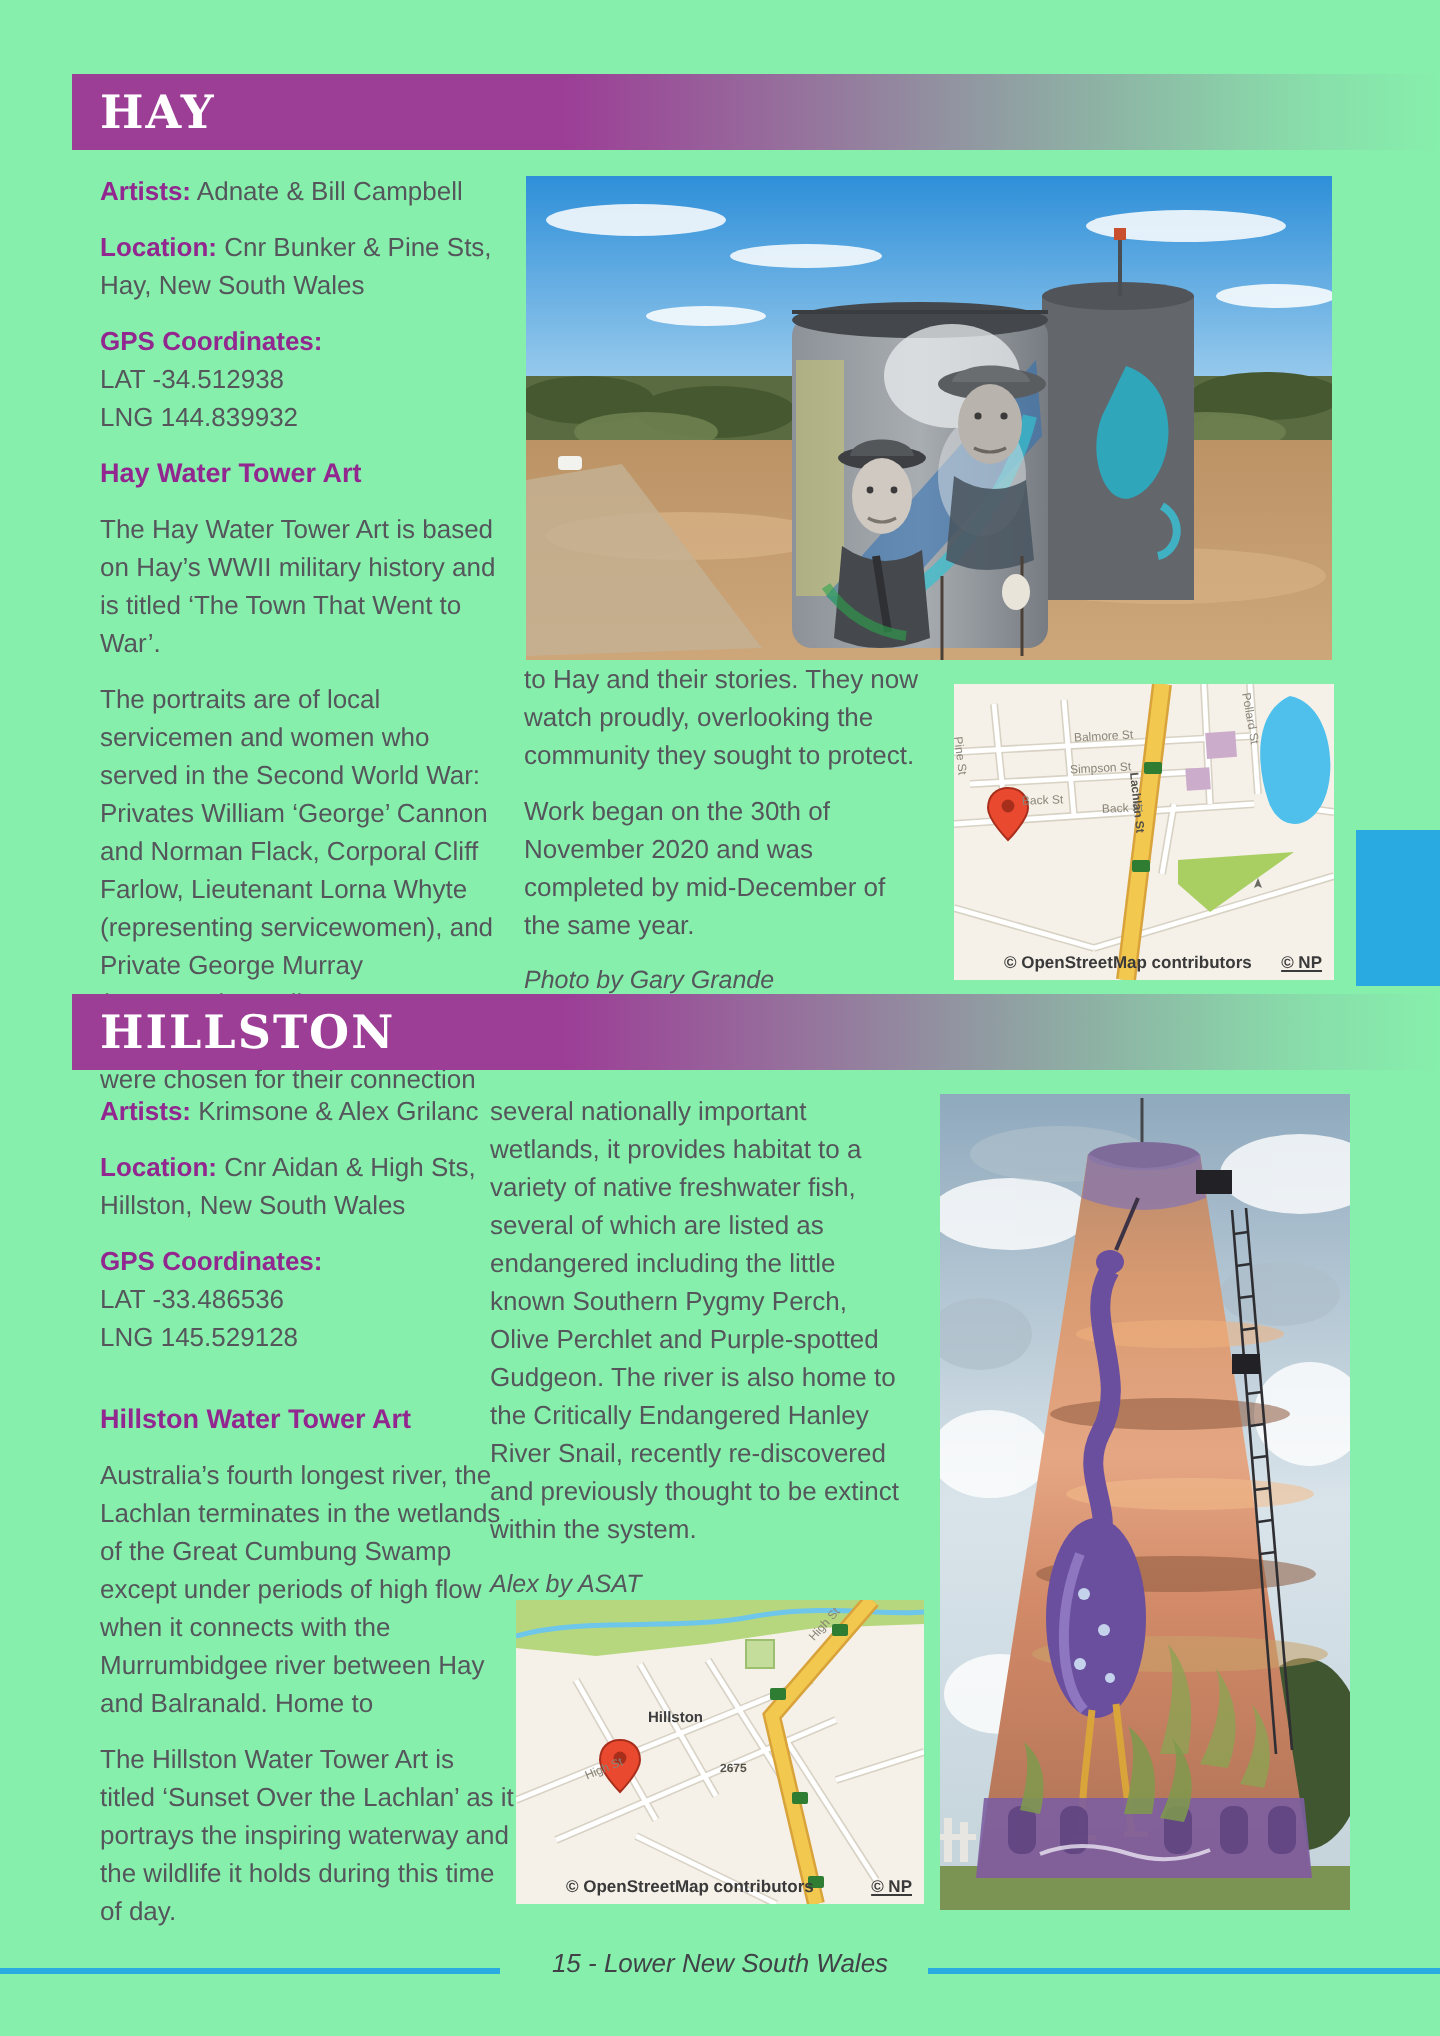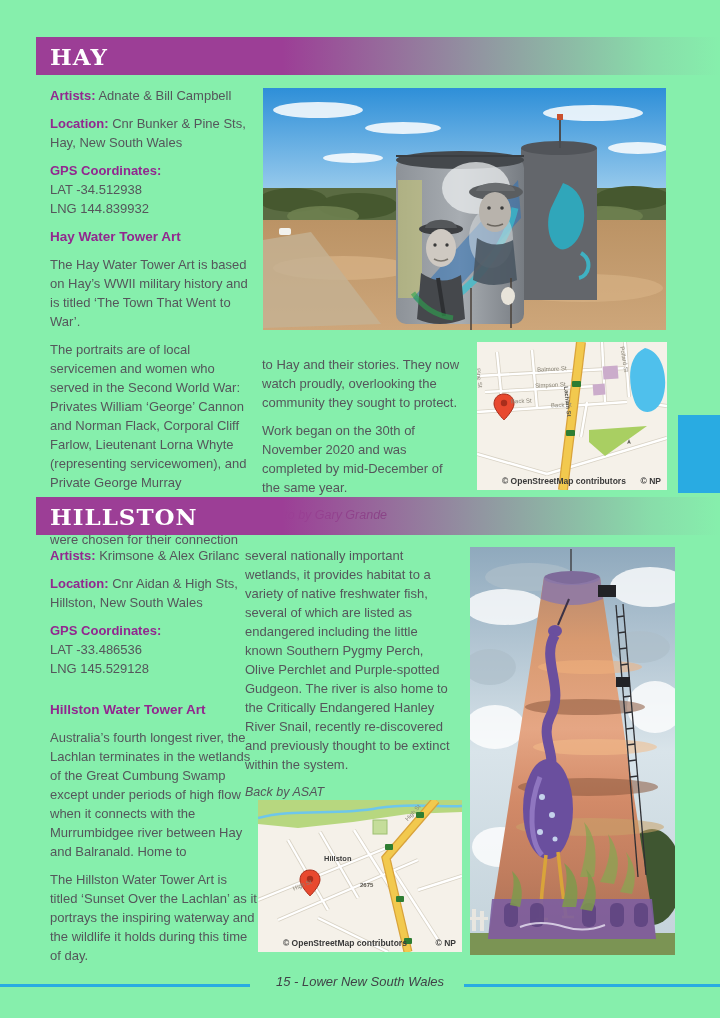--- a/index.html
+++ b/index.html
@@ -13,21 +13,21 @@
   .col p{margin:0 0 9px 0;}
   .lbl{color:#92278f;font-weight:700;}
   .subhead{color:#92278f;font-weight:700;font-size:13.5px;margin:0 0 7px 0;}
   .credit{font-style:italic;color:#55565b;margin-top:12px;font-size:12.5px;}
   .photo,.map{position:absolute;overflow:hidden;}
   .map{background:#f5f1e9;}
   .maplabel{position:absolute;font-size:6px;color:#8a8578;white-space:nowrap;}
   .roadlabel{font-size:6px;color:#55524a;font-weight:700;}
   .townlabel{font-size:7.5px;color:#3d3d3d;font-weight:700;}
   .attrib{position:absolute;bottom:4px;left:5px;font-size:8.5px;font-weight:700;color:#3a3a3a;margin-left:20px;}
-  .npcredit{position:absolute;bottom:4px;right:6px;font-size:8.5px;font-weight:700;color:#3a3a3a;}
+  .npcredit{position:absolute;bottom:4px;right:6px;font-size:8.5px;font-weight:700;color:#3a3a3a;text-decoration:underline;}
   .bluetab{position:absolute;left:678px;top:415px;width:42px;height:78px;background:#29abe2;}
   .footer-line{position:absolute;height:3px;background:#29abe2;top:984px;}
   .footer-text{position:absolute;top:974px;left:244px;width:232px;text-align:center;
                font-style:italic;font-size:13px;color:#404247;}
   svg{display:block;}
 </style>
 </head>
 <body>
 
 <div class="page">
@@ -132,21 +132,21 @@
         <path d="M150,205 C160,220 175,228 190,230" stroke="#2da54f" stroke-width="5" fill="none" opacity="0.6"></path>
       </g>
       <g stroke="#4a4038" stroke-width="1.5">
         <line x1="248" y1="190" x2="248" y2="240"></line>
           <line x1="208" y1="200" x2="208" y2="242"></line>
         <ellipse cx="245" cy="208" rx="7" ry="9" fill="#e8e4da" stroke="none"></ellipse>
       </g>
     </svg>
   </div>
 
-  <div class="col" style="left:262px;top:355px;width:202px;">
+  <div class="col" style="left:262px;top:330px;width:202px;">
     <p>to Hay and their stories. They now watch proudly, overlooking the community they sought to protect.</p>
     <p>Work began on the 30th of November 2020 and was completed by mid-December of the same year.</p>
     <p class="credit">Photo by Gary Grande</p>
   </div>
 
   <div class="map" style="left:477px;top:342px;width:190px;height:148px;">
     <svg width="190" height="148" viewBox="0 0 190 148">
       <rect width="190" height="148" fill="#f5f1e9"></rect>
       <g stroke="#d8d2c4" stroke-width="4" fill="none">
         <path d="M0,34 L150,26"></path>
@@ -215,21 +215,21 @@
     <p style="margin-bottom:0"><span class="lbl">GPS Coordinates:</span></p>
     <p style="margin-bottom:0">LAT -33.486536</p>
     <p>LNG 145.529128</p>
     <p class="subhead" style="margin-top:22px">Hillston Water Tower Art</p>
     <p>Australia’s fourth longest river, the Lachlan terminates in the wetlands of the Great Cumbung Swamp except under periods of high flow when it connects with the Murrumbidgee river between Hay and Balranald. Home to</p>
     <p>The Hillston Water Tower Art is titled ‘Sunset Over the Lachlan’ as it portrays the inspiring waterway and the wildlife it holds during this time of day.</p>
   </div>
 
   <div class="col" style="left:245px;top:546px;width:206px;">
     <p>several nationally important wetlands, it provides habitat to a variety of native freshwater fish, several of which are listed as endangered including the little known Southern Pygmy Perch, Olive Perchlet and Purple-spotted Gudgeon. The river is also home to the Critically Endangered Hanley River Snail, recently re-discovered and previously thought to be extinct within the system.</p>
-    <p class="credit">Back by ASAT</p>
+    <p class="credit">Alex by ASAT</p>
   </div>
 
   <div class="map" style="left:258px;top:800px;width:204px;height:152px;">
     <svg width="204" height="152" viewBox="0 0 204 152">
       <rect width="204" height="152" fill="#f5f1e9"></rect>
       <polygon points="0,0 204,0 204,12 150,14 95,22 40,28 0,24" fill="#b7d77f"></polygon>
       <path d="M0,18 C35,8 80,16 120,8 C155,2 185,8 204,6" stroke="#6ec6ea" stroke-width="2.5" fill="none"></path>
       <rect x="115" y="20" width="14" height="14" fill="#c5dd9a" stroke="#9cbf70" stroke-width="1"></rect>
       <g stroke="#d8d2c4" stroke-width="4" fill="none">
         <path d="M148,40 L0,100"></path>

